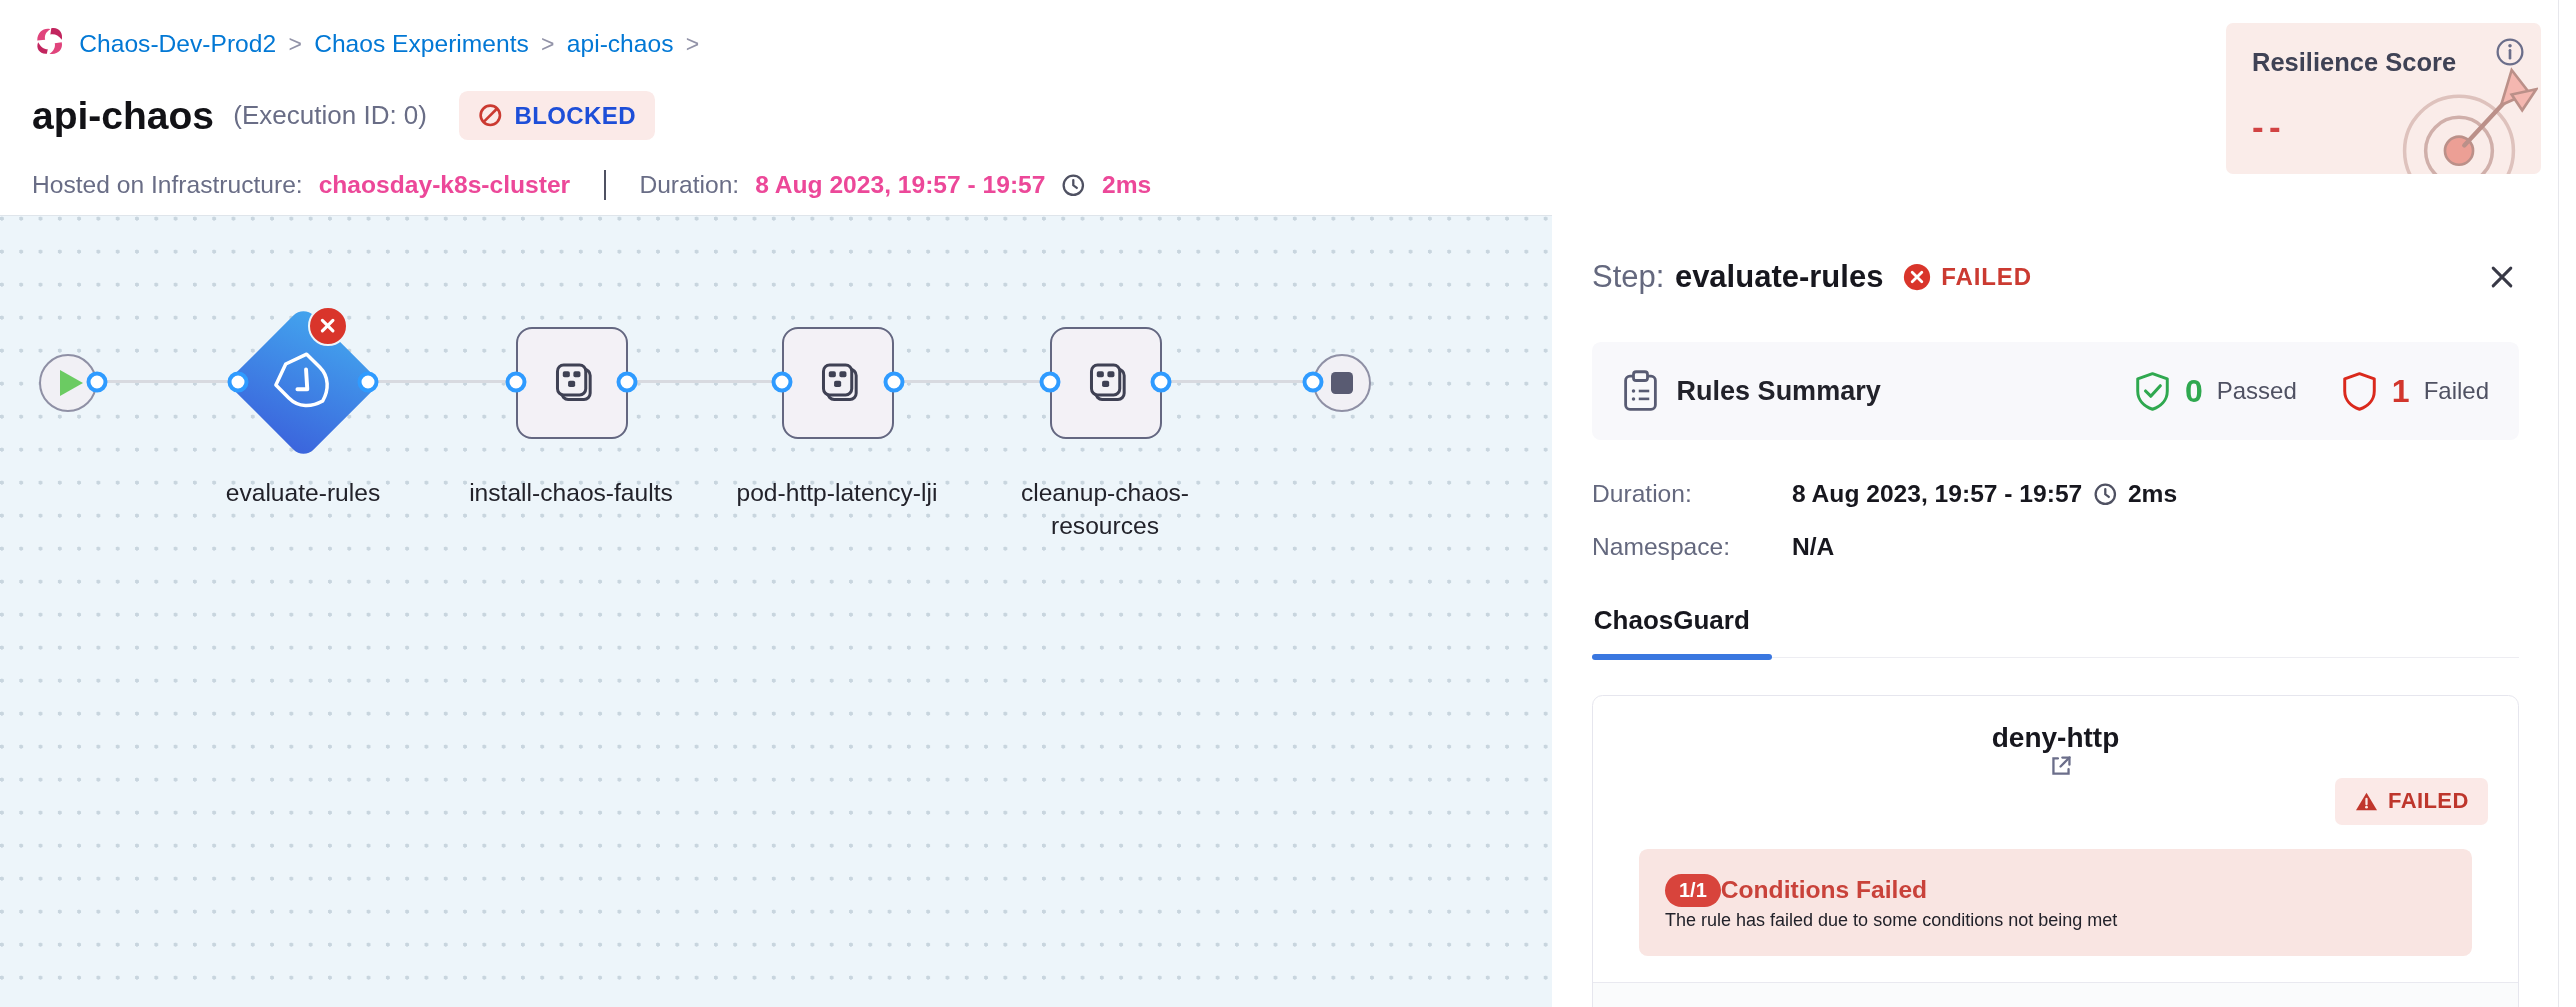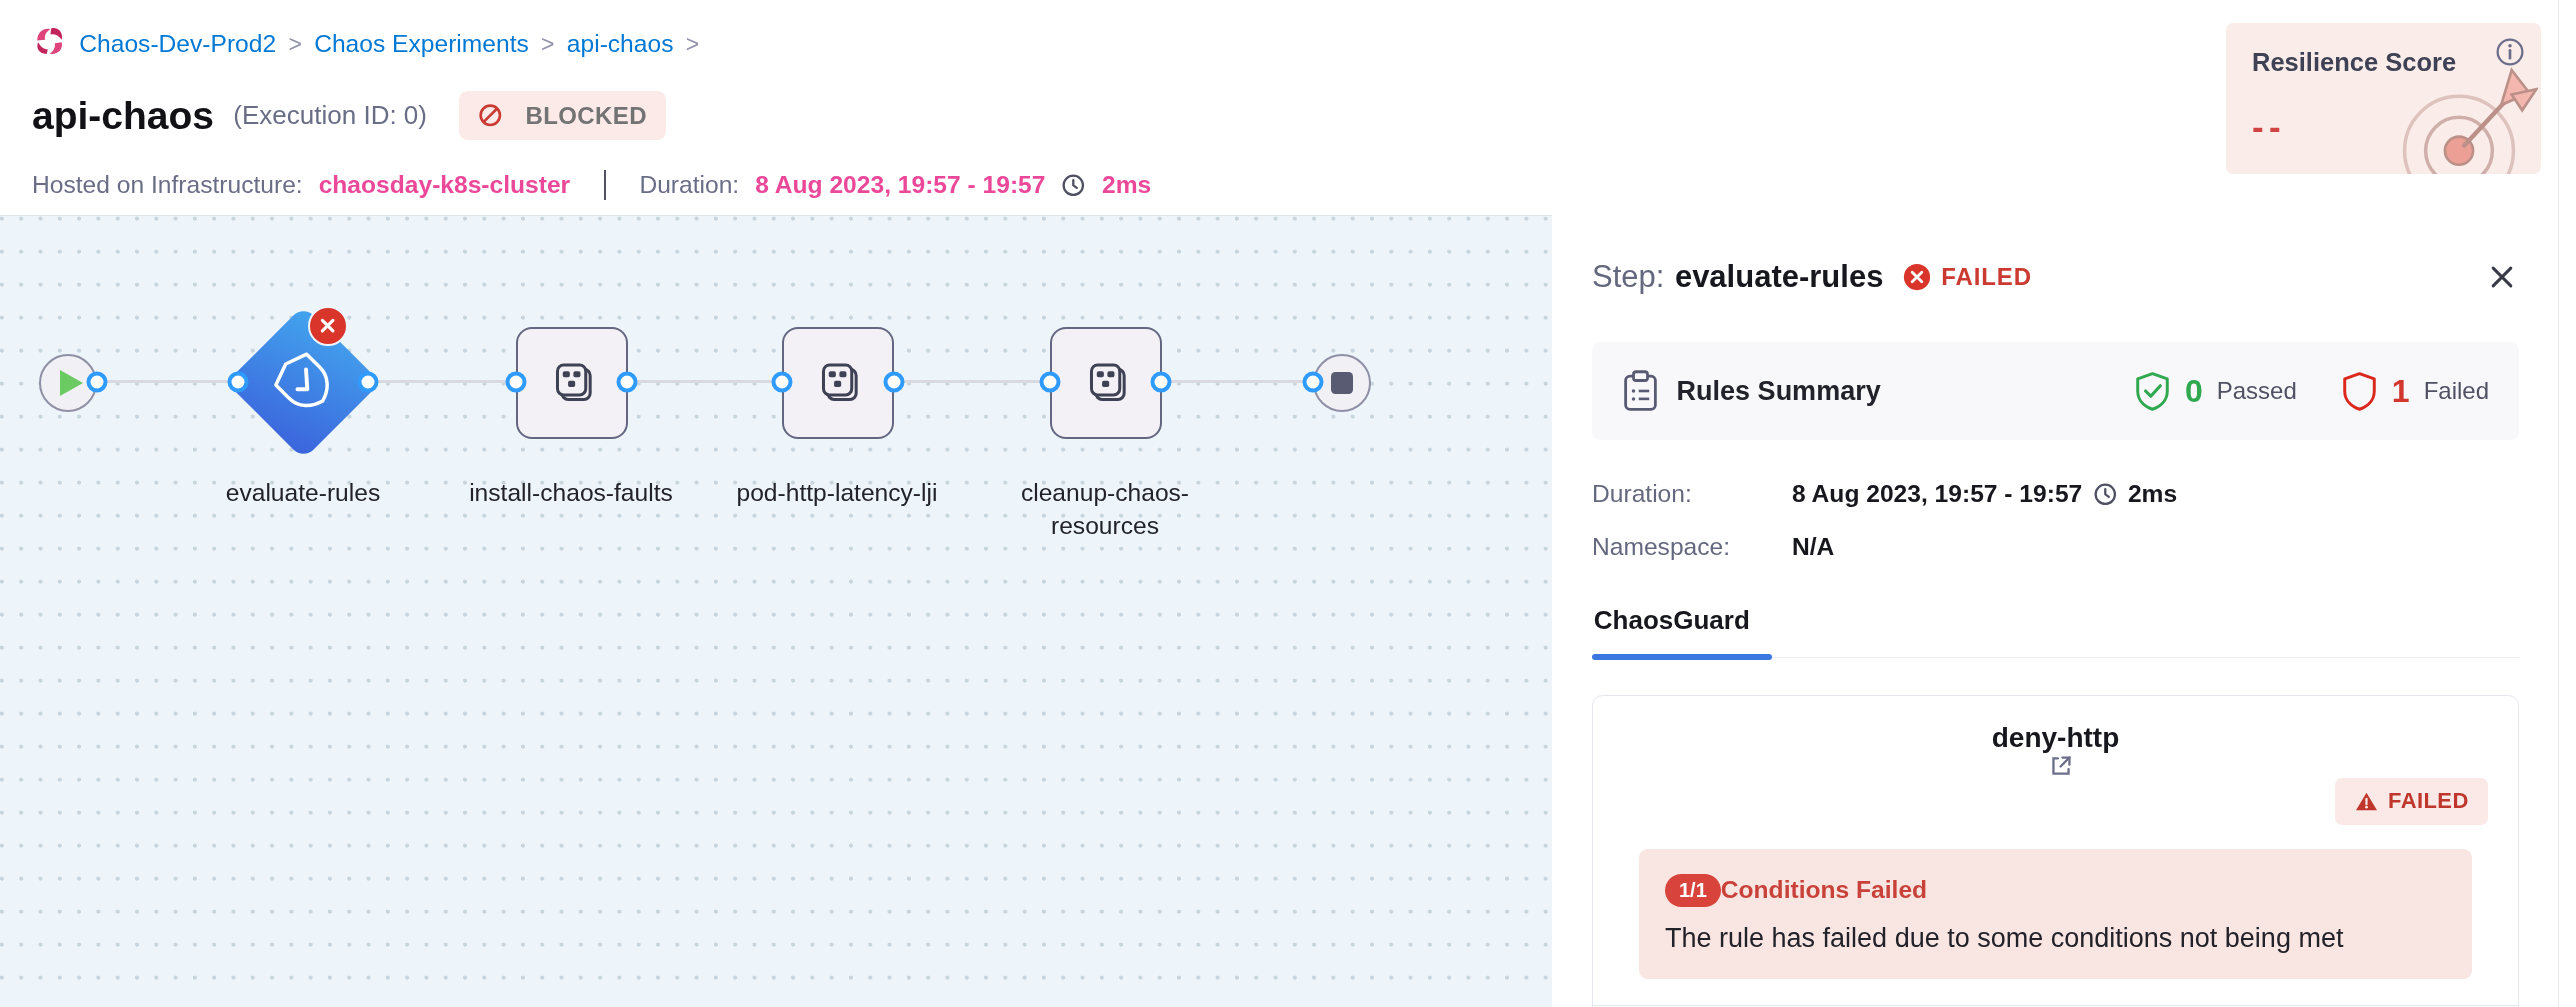--- a/index.html
+++ b/index.html
@@ -8,22 +8,22 @@
 
   
   .header { position:relative; height:215px; background:#fff; padding:23px 35px 0 32px; }
   .breadcrumb { display:flex; align-items:flex-end; gap:12.3px; font-size:24.6px; }
   .breadcrumb .logo { width:35px; height:35px; flex:0 0 auto; }
   .breadcrumb a { color:#0278D5; text-decoration:none; cursor:pointer; }
   .breadcrumb .sep { color:#9293A8; font-size:23px; }
   .title-row { display:flex; align-items:center; gap:19.3px; margin-top:33px; }
   .page-title { font-size:39px; font-weight:700; color:#121216; }
   .exec-id { font-size:26px; color:#696D86; }
-  .blocked-badge { display:flex; align-items:center; gap:23px; background:#FBEAE8;
-    color:#737373; font-weight:700; font-size:24px; letter-spacing:0.4px;
+  .blocked-badge { display:flex; align-items:center; gap:12px; background:#FBEAE8;
+    color:#1d4ed8; font-weight:700; font-size:24px; letter-spacing:0.4px;
     border-radius:8.8px; padding:10.5px 19.3px; margin-left:12.3px; }
   .meta-row { display:flex; align-items:center; gap:16px; margin-top:30px; font-size:24.6px; color:#696D86; }
   .meta-row b { color:#ec4899; font-weight:700; }
   .meta-divider { width:0; height:30px; border-left:2.2px solid #4F5162; margin:0 17.6px; }
   .clock-ic { width:24.6px; height:24.6px; }
 
   .resilience-card { position:absolute; top:23px; right:35px; width:315px; height:151px;
     background:#FAECE9; border-radius:7px; padding:24.6px 26px; overflow:hidden; }
   .resilience-title { font-size:25.5px; font-weight:700; color:#3F4255; }
   .resilience-value { margin-top:30px; font-size:35px; font-weight:800; color:#D14343; letter-spacing:5.3px; }
@@ -94,21 +94,21 @@
   .rule-name { font-size:28px; font-weight:700; color:#17171E; }
   .ext-ic { margin-left:10.5px; cursor:pointer; }
   .rule-failed-badge { margin-left:auto; display:flex; align-items:center; gap:10.5px;
     background:#FBE9E7; border-radius:7px; padding:10.5px 19.3px; }
   .rule-failed-badge .txt { color:#BE362C; font-weight:700; font-size:22px; letter-spacing:0.4px; }
   .alert-box { margin:3.5px 46px 26px 46px; background:#F9E5E2; border-radius:8.8px; padding:24.6px 26px; }
   .alert-line1 { display:flex; align-items:center; }
   .ratio-pill { background:#D8443C; color:#fff; font-weight:700; font-size:20px;
     border-radius:878px; padding:5.3px 14px; }
   .alert-title { color:#C9423A; font-weight:700; font-size:24.6px; }
-  .alert-msg { margin-top:16px; font-size:27px; color:#22222A; }
+  .alert-msg { margin-top:3px; font-size:18px; color:#22222A; }
   .rule-card-foot { border-top:1.8px solid #E9E9F0; background:#FAFBFC; padding:24.6px 30px;
     display:flex; align-items:center; gap:12.3px; }
   .foot-link { font-size:25.5px; font-weight:600; color:#3F4255; cursor:pointer; }
 </style>
 </head>
 <body>
 
 <div class="header">
   <div class="breadcrumb">
     <svg class="logo" viewBox="0 0 40 40">

